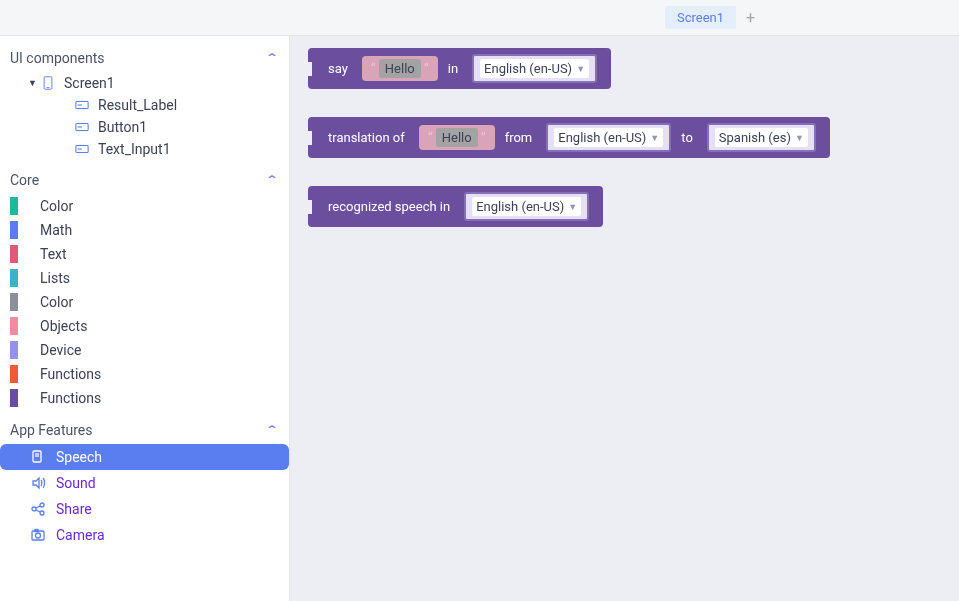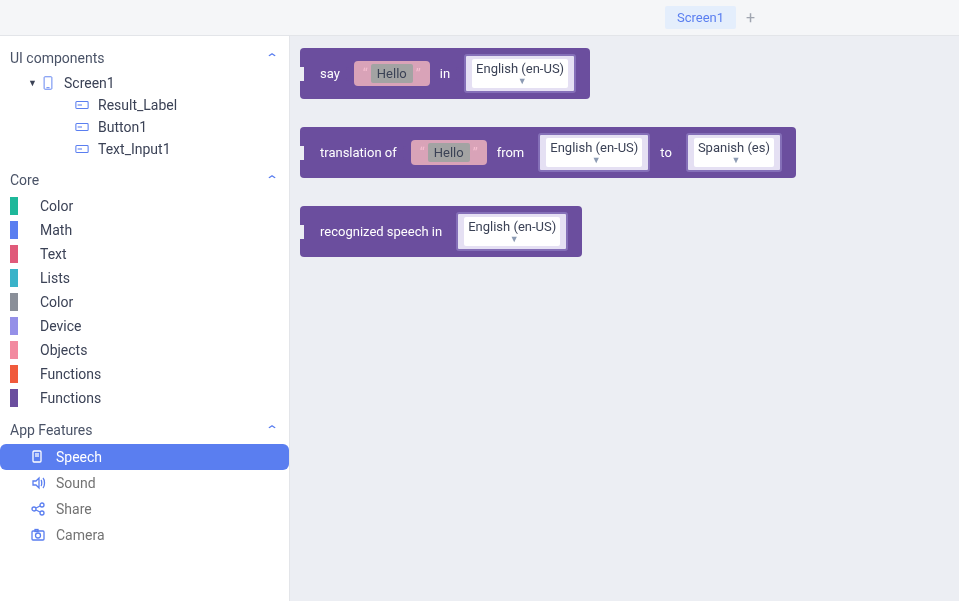--- a/index.html
+++ b/index.html
@@ -17,36 +17,36 @@
 
 .tree-item { display: flex; align-items: center; padding: 3px 0 3px 28px; font-size: 14px; color: #3b4256; cursor: pointer; }
 .tree-item.nested { padding-left: 74px; }
 .tree-caret { width: 12px; display: inline-block; color: #3b4256; font-size: 9px; }
 .tree-icon { width: 16px; height: 13px; display: inline-flex; align-items: center; justify-content: center; margin-right: 8px; }
 .tree-icon svg { width: 14px; height: 14px; }
 
 .core-item { display: flex; align-items: center; padding: 3px 0 3px 10px; font-size: 14px; color: #3b4256; cursor: pointer; }
 .color-bar { width: 8px; height: 18px; margin-right: 22px; }
 
-.app-feature { display: flex; align-items: center; padding: 4px 0 4px 30px; font-size: 14px; color: #737373; cursor: pointer; }
+.app-feature { display: flex; align-items: center; padding: 4px 0 4px 30px; font-size: 14px; color: #6d28d9; cursor: pointer; }
 .app-feature.active { background: #5a7ef0; color: #fff; border-radius: 6px; }
 .app-feature .feat-icon { width: 18px; height: 18px; margin-right: 8px; display: inline-flex; align-items: center; }
 
-.canvas { flex: 1; background: #eceef3; padding: 12px 10px; position: relative; }
+.canvas { flex: 1; background: #eceef3; padding: 12px 18px; position: relative; }
 
 .block { background: #6b4e9e; color: #fff; border-radius: 4px; padding: 6px 10px 6px 14px; display: inline-flex; align-items: center; font-size: 14px; margin-bottom: 28px; position: relative; }
 .block::before { content: ""; position: absolute; left: -4px; top: 50%; transform: translateY(-50%); width: 8px; height: 14px; background: #eceef3; border-radius: 3px 0 0 3px; }
 .block-label { margin: 0 6px; color: #fff; font-size: 13px; }
 
 .str-socket { background: #d9a3b8; border-radius: 4px; padding: 3px 6px; display: inline-flex; align-items: center; margin: 0 4px; }
 .quote { color: #f5bed0; font-size: 14px; padding: 0 3px; }
 .str-val { background: #a3a3a3; color: #3b4256; padding: 2px 6px; border-radius: 2px; font-size: 13px; }
 
 .dropdown { background: #e5e0f3; color: #3b4256; border-radius: 3px; padding: 3px 6px; display: inline-flex; align-items: center; margin: 0 4px; font-size: 13px; border: 2px solid #8570b8; }
-.dropdown .dd-inner { background: #fff; padding: 2px 4px; border-radius: 2px; display: flex; align-items: center; flex-direction: column; }
+.dropdown .dd-inner { background: #fff; padding: 2px 4px; border-radius: 2px; display: flex; align-items: center; }
 .dd-arrow { color: #8c9bb3; margin-left: 4px; font-size: 9px; }
 
 .notch-wrap { display: inline-flex; align-items: center; }
 .notch-wrap::before { content: ""; width: 6px; height: 14px; background: #6b4e9e; border-radius: 3px 0 0 3px; margin-right: -2px; display: inline-block; }
 
 </style>
 </head>
 <body>
 
 <div class="topbar">
@@ -118,26 +118,26 @@
         </div>
         <div class="core-item">
           <span class="color-bar" style="background: rgb(58, 179, 201);"></span>
           <span>Lists</span>
         </div>
         <div class="core-item">
           <span class="color-bar" style="background: rgb(138, 143, 153);"></span>
           <span>Color</span>
         </div>
         <div class="core-item">
+          <span class="color-bar" style="background: rgb(242, 138, 160);"></span>
+          <span>Objects</span>
+        </div>
+        <div class="core-item">
           <span class="color-bar" style="background: rgb(149, 144, 232);"></span>
           <span>Device</span>
-        </div>
-        <div class="core-item">
-          <span class="color-bar" style="background: rgb(242, 138, 160);"></span>
-          <span>Objects</span>
         </div>
         <div class="core-item">
           <span class="color-bar" style="background: rgb(240, 90, 60);"></span>
           <span>Functions</span>
         </div>
         <div class="core-item">
           <span class="color-bar" style="background: rgb(107, 78, 158);"></span>
           <span>Functions</span>
         </div>
       </div>

